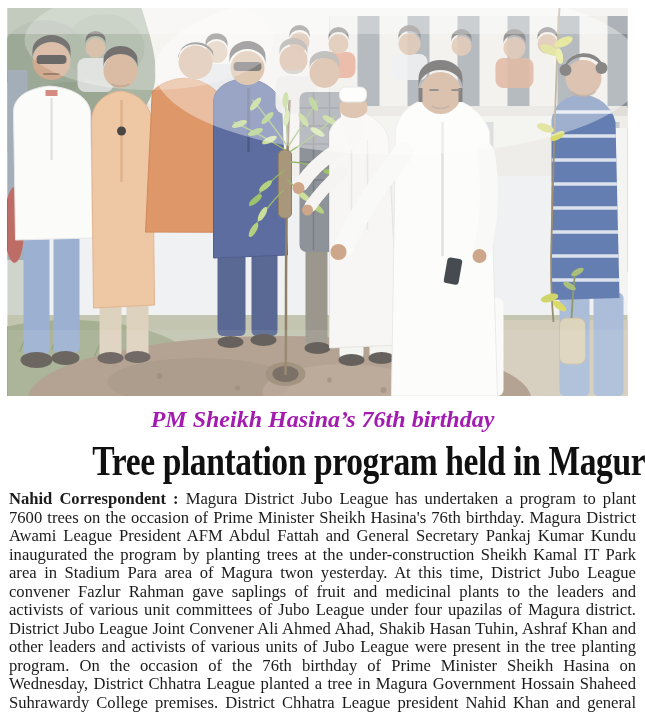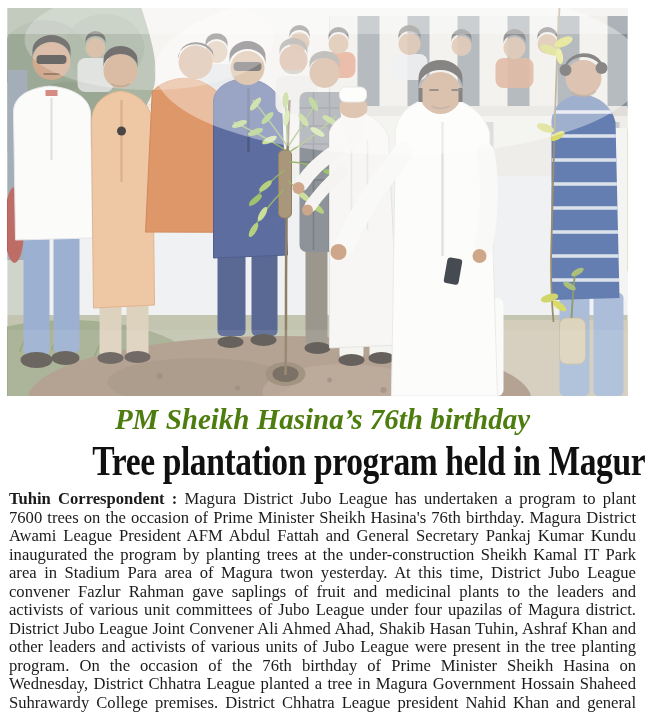--- a/index.html
+++ b/index.html
@@ -1,21 +1,21 @@
 <!DOCTYPE html>
 <html><head>
 <meta charset="utf-8">
 <style>
   html,body{margin:0;padding:0;background:#ffffff;}
   .page{position:relative;width:645px;height:713px;background:#ffffff;overflow:hidden;
         font-family:"Liberation Serif", serif;}
   .photo{display:block;margin:8px 0 0 7px;width:621px;height:388px;padding:0;border:0;}
   .photo svg{display:block;}
   .kicker{margin:6px 0 0 0;text-align:center;font-family:"Liberation Serif", serif;
-          font-weight:bold;font-style:italic;font-size:29px;line-height:34px;color:#4d7c0f;}
+          font-weight:bold;font-style:italic;font-size:24px;line-height:34px;color:#a21caf;}
   .headline{margin:2px 0 0 12px;text-align:center;}
   .headline-inner{display:inline-block;font-family:"Liberation Serif", serif;font-weight:bold;
           font-size:43px;line-height:46px;letter-spacing:-0.5px;white-space:nowrap;
           transform:scaleX(0.78);transform-origin:50% 50%;color:#101010;}
   .body-text{margin:6px 9px 0 9px;font-size:16.6px;line-height:18.55px;text-align:justify;
           color:#1b1b1b;}
   .byline{font-weight:bold;}
 </style>
 </head>
 <body>
@@ -280,16 +280,16 @@
         <ellipse cx="150" cy="40" rx="125" ry="50" fill="#ffffff" opacity="0.25"></ellipse>
         <rect x="8" y="8" width="620" height="26" fill="#ffffff" opacity="0.3"></rect>
         <rect x="8" y="330" width="620" height="66" fill="#ffffff" opacity="0.08"></rect>
       </g>
     </svg>
   </figure>
 
   <h2 class="kicker">PM Sheikh Hasina’s 76th birthday</h2>
   <h1 class="headline"><span class="headline-inner">Tree plantation program held in Magura</span></h1>
 
-  <p class="body-text"><b class="byline">Tuhin Correspondent :</b>
+  <p class="body-text"><b class="byline">Nahid Correspondent :</b>
     <span>Magura District Jubo League has undertaken a program to plant 7600 trees on the occasion of Prime Minister Sheikh Hasina's 76th birthday. Magura District Awami League President AFM Abdul Fattah and General Secretary Pankaj Kumar Kundu inaugurated the program by planting trees at the under-construction Sheikh Kamal IT Park area in Stadium Para area of Magura twon yesterday. At this time, District Jubo League convener Fazlur Rahman gave saplings of fruit and medicinal plants to the leaders and activists of various unit committees of Jubo League under four upazilas of Magura district. District Jubo League Joint Convener Ali Ahmed Ahad, Shakib Hasan Tuhin, Ashraf Khan and other leaders and activists of various units of Jubo League were present in the tree planting program. On the occasion of the 76th birthday of Prime Minister Sheikh Hasina on Wednesday, District Chhatra League planted a tree in Magura Government Hossain Shaheed Suhrawardy College premises. District Chhatra League president Nahid Khan and general secretary Hamidul Islam Hamid and others were present in the tree planting program.</span></p>
 
 </div>
 
 </body></html>

